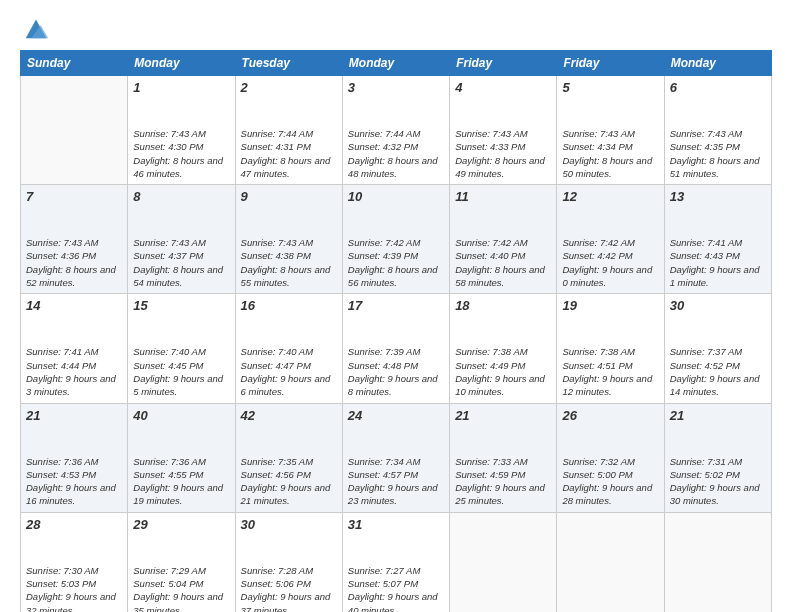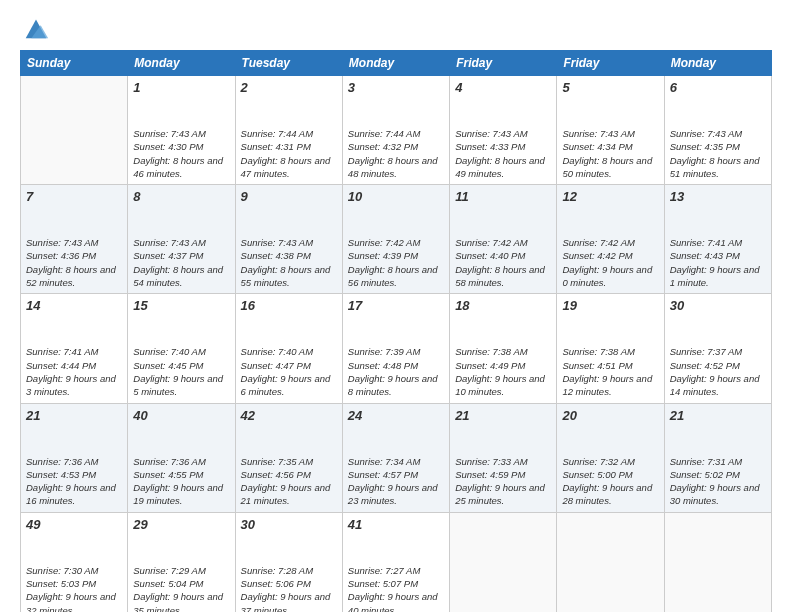--- a/index.html
+++ b/index.html
@@ -236,43 +236,43 @@
           </td>
           <td>
             <span class="day-number">24</span>
             <div class="day-info">Sunrise: 7:34 AM<br>Sunset: 4:57 PM<br>Daylight: 9 hours and 23 minutes.</div>
           </td>
           <td>
             <span class="day-number">21</span>
             <div class="day-info">Sunrise: 7:33 AM<br>Sunset: 4:59 PM<br>Daylight: 9 hours and 25 minutes.</div>
           </td>
           <td>
-            <span class="day-number">20</span>
+            <span class="day-number">26</span>
             <div class="day-info">Sunrise: 7:32 AM<br>Sunset: 5:00 PM<br>Daylight: 9 hours and 28 minutes.</div>
           </td>
           <td>
             <span class="day-number">21</span>
             <div class="day-info">Sunrise: 7:31 AM<br>Sunset: 5:02 PM<br>Daylight: 9 hours and 30 minutes.</div>
           </td>
         </tr>
         <tr class="row-white">
           <td>
-            <span class="day-number">49</span>
+            <span class="day-number">28</span>
             <div class="day-info">Sunrise: 7:30 AM<br>Sunset: 5:03 PM<br>Daylight: 9 hours and 32 minutes.</div>
           </td>
           <td>
             <span class="day-number">29</span>
             <div class="day-info">Sunrise: 7:29 AM<br>Sunset: 5:04 PM<br>Daylight: 9 hours and 35 minutes.</div>
           </td>
           <td>
             <span class="day-number">30</span>
             <div class="day-info">Sunrise: 7:28 AM<br>Sunset: 5:06 PM<br>Daylight: 9 hours and 37 minutes.</div>
           </td>
           <td>
-            <span class="day-number">41</span>
+            <span class="day-number">31</span>
             <div class="day-info">Sunrise: 7:27 AM<br>Sunset: 5:07 PM<br>Daylight: 9 hours and 40 minutes.</div>
           </td>
           <td class="empty"></td>
           <td class="empty"></td>
           <td class="empty"></td>
         </tr>
       </tbody>
   </table>
 </div>
 

